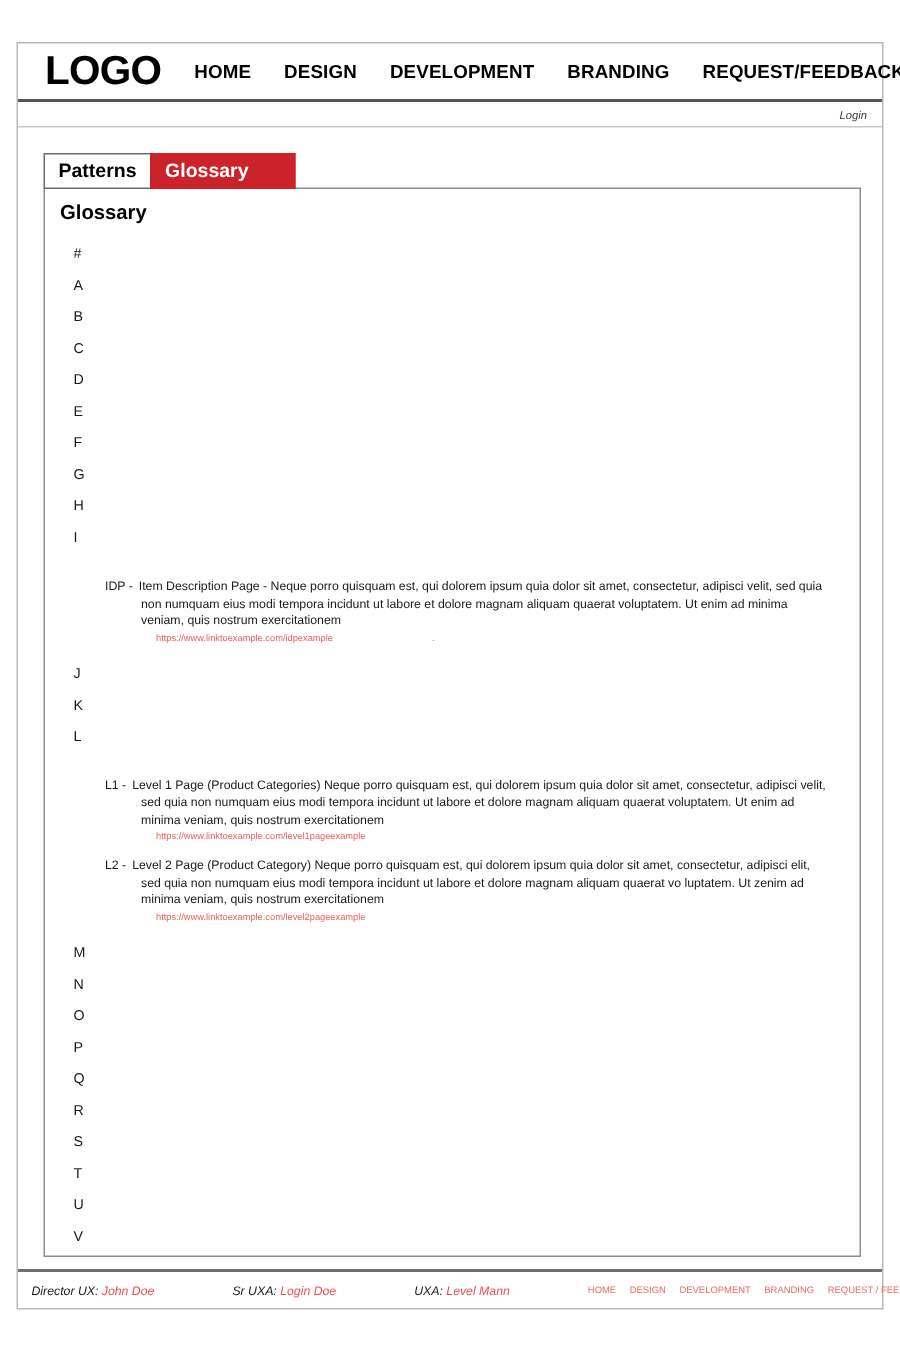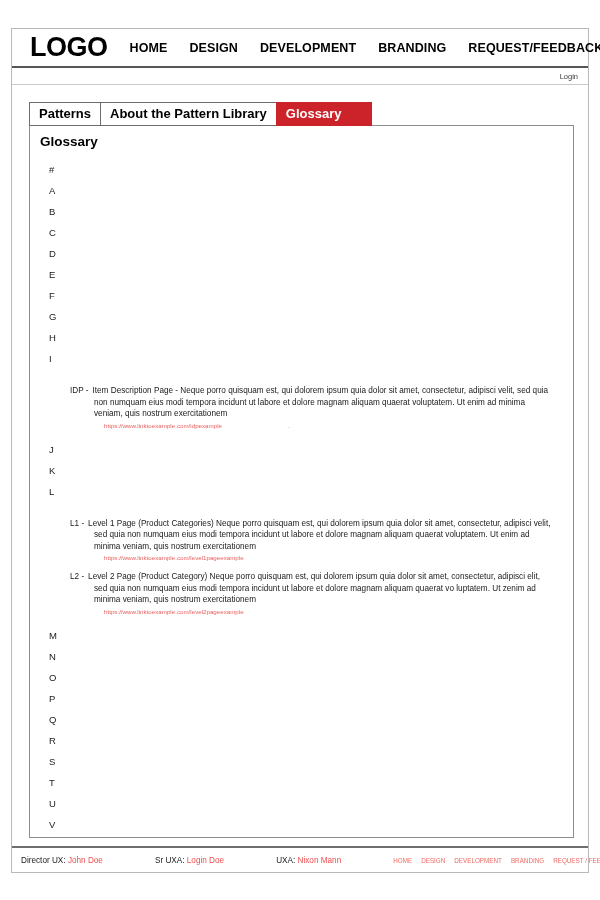--- a/index.html
+++ b/index.html
@@ -64,20 +64,21 @@
     display: flex;
     justify-content: flex-end;
     align-items: center;
     padding-right: 10px;
     box-sizing: border-box;
   }
   .login-link {
     font-size: 7.5px;
     color: #3a3a3a;
     cursor: pointer;
+    font-style: italic;
   }
 
   
   .tabstrip {
     position: absolute;
     left: 17px;
     top: 73px;
     display: flex;
     align-items: flex-end;
     z-index: 5;
@@ -189,20 +190,21 @@
   .credits {
     display: flex;
     align-items: center;
     margin-left: 9px;
   }
   .credit {
     font-size: 8.2px;
     color: #1a1a1a;
     margin-right: 52px;
     white-space: nowrap;
+    font-style: italic;
   }
   .credit .name {
     color: #ee4f4f;
   }
   .footer-nav {
     display: flex;
     align-items: center;
     gap: 9px;
     margin-left: auto;
     margin-right: 10px;
@@ -229,21 +231,20 @@
       <div class="mainnav-item">REQUEST/FEEDBACK</div>
     </div>
   </div>
 
   <div class="loginbar">
     <div class="login-link">Login</div>
   </div>
 
   <div class="tabstrip">
     <div class="tab">Patterns</div>
-    <div class="tab">About the Pattern Library</div>
     <div class="tab active">Glossary</div>
   </div>
 
   <div class="content-panel">
     <div class="panel-title">Glossary</div>
     <div class="glossary" id="glossary-list">
         <div class="letter-block">
           <div class="letter">#</div>
         </div>
         <div class="letter-block">
@@ -343,21 +344,21 @@
       <div class="credit">
         <span>Director UX:</span>
         <span class="name">John Doe</span>
       </div>
       <div class="credit">
         <span>Sr UXA:</span>
         <span class="name">Login Doe</span>
       </div>
       <div class="credit">
         <span>UXA:</span>
-        <span class="name">Nixon Mann</span>
+        <span class="name">Level Mann</span>
       </div>
     </div>
     <div class="footer-nav">
       <div class="footer-nav-item">HOME</div>
       <div class="footer-nav-item">DESIGN</div>
       <div class="footer-nav-item">DEVELOPMENT</div>
       <div class="footer-nav-item">BRANDING</div>
       <div class="footer-nav-item">REQUEST / FEEDBACK</div>
     </div>
   </div>

